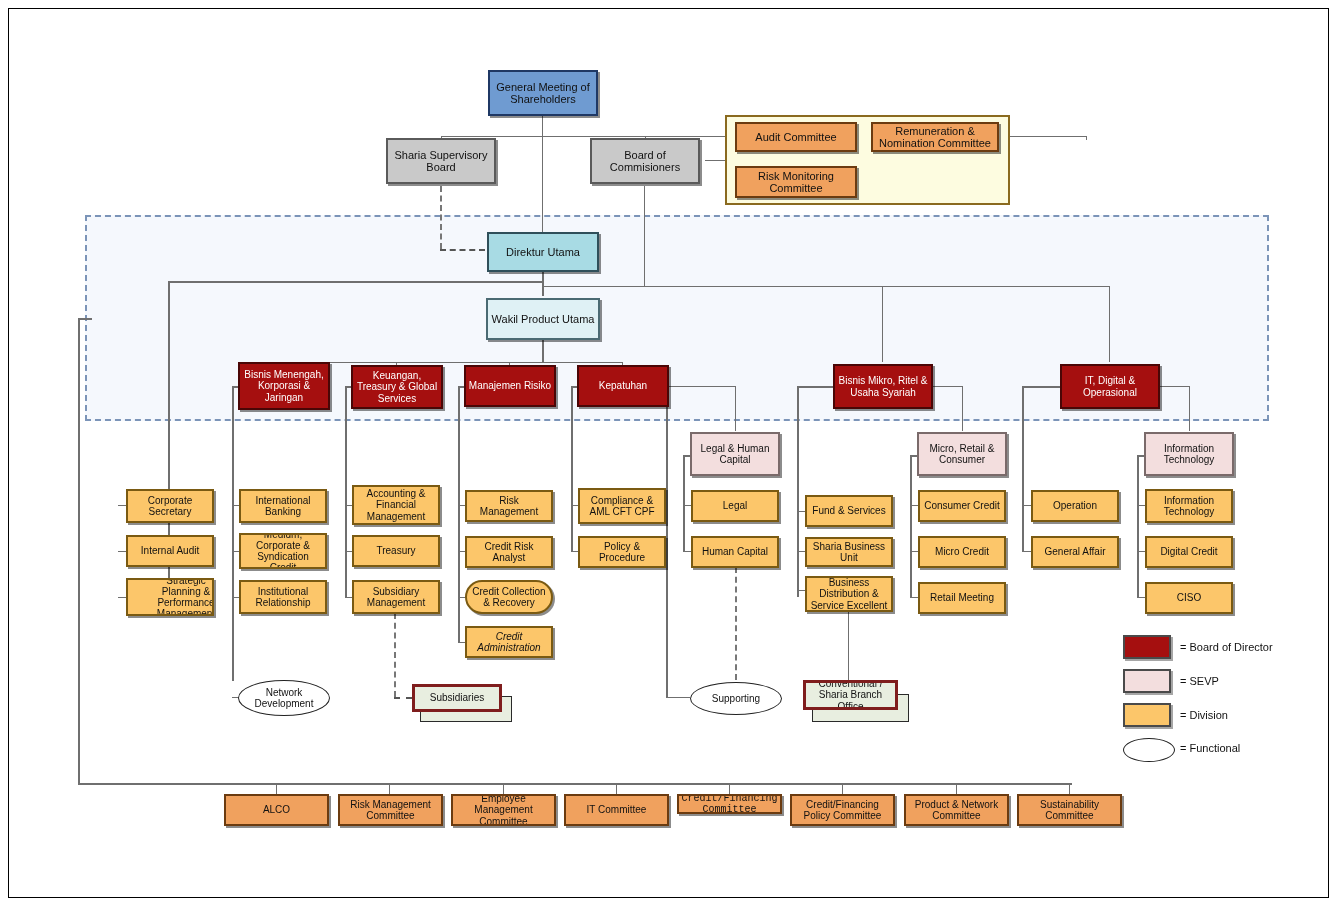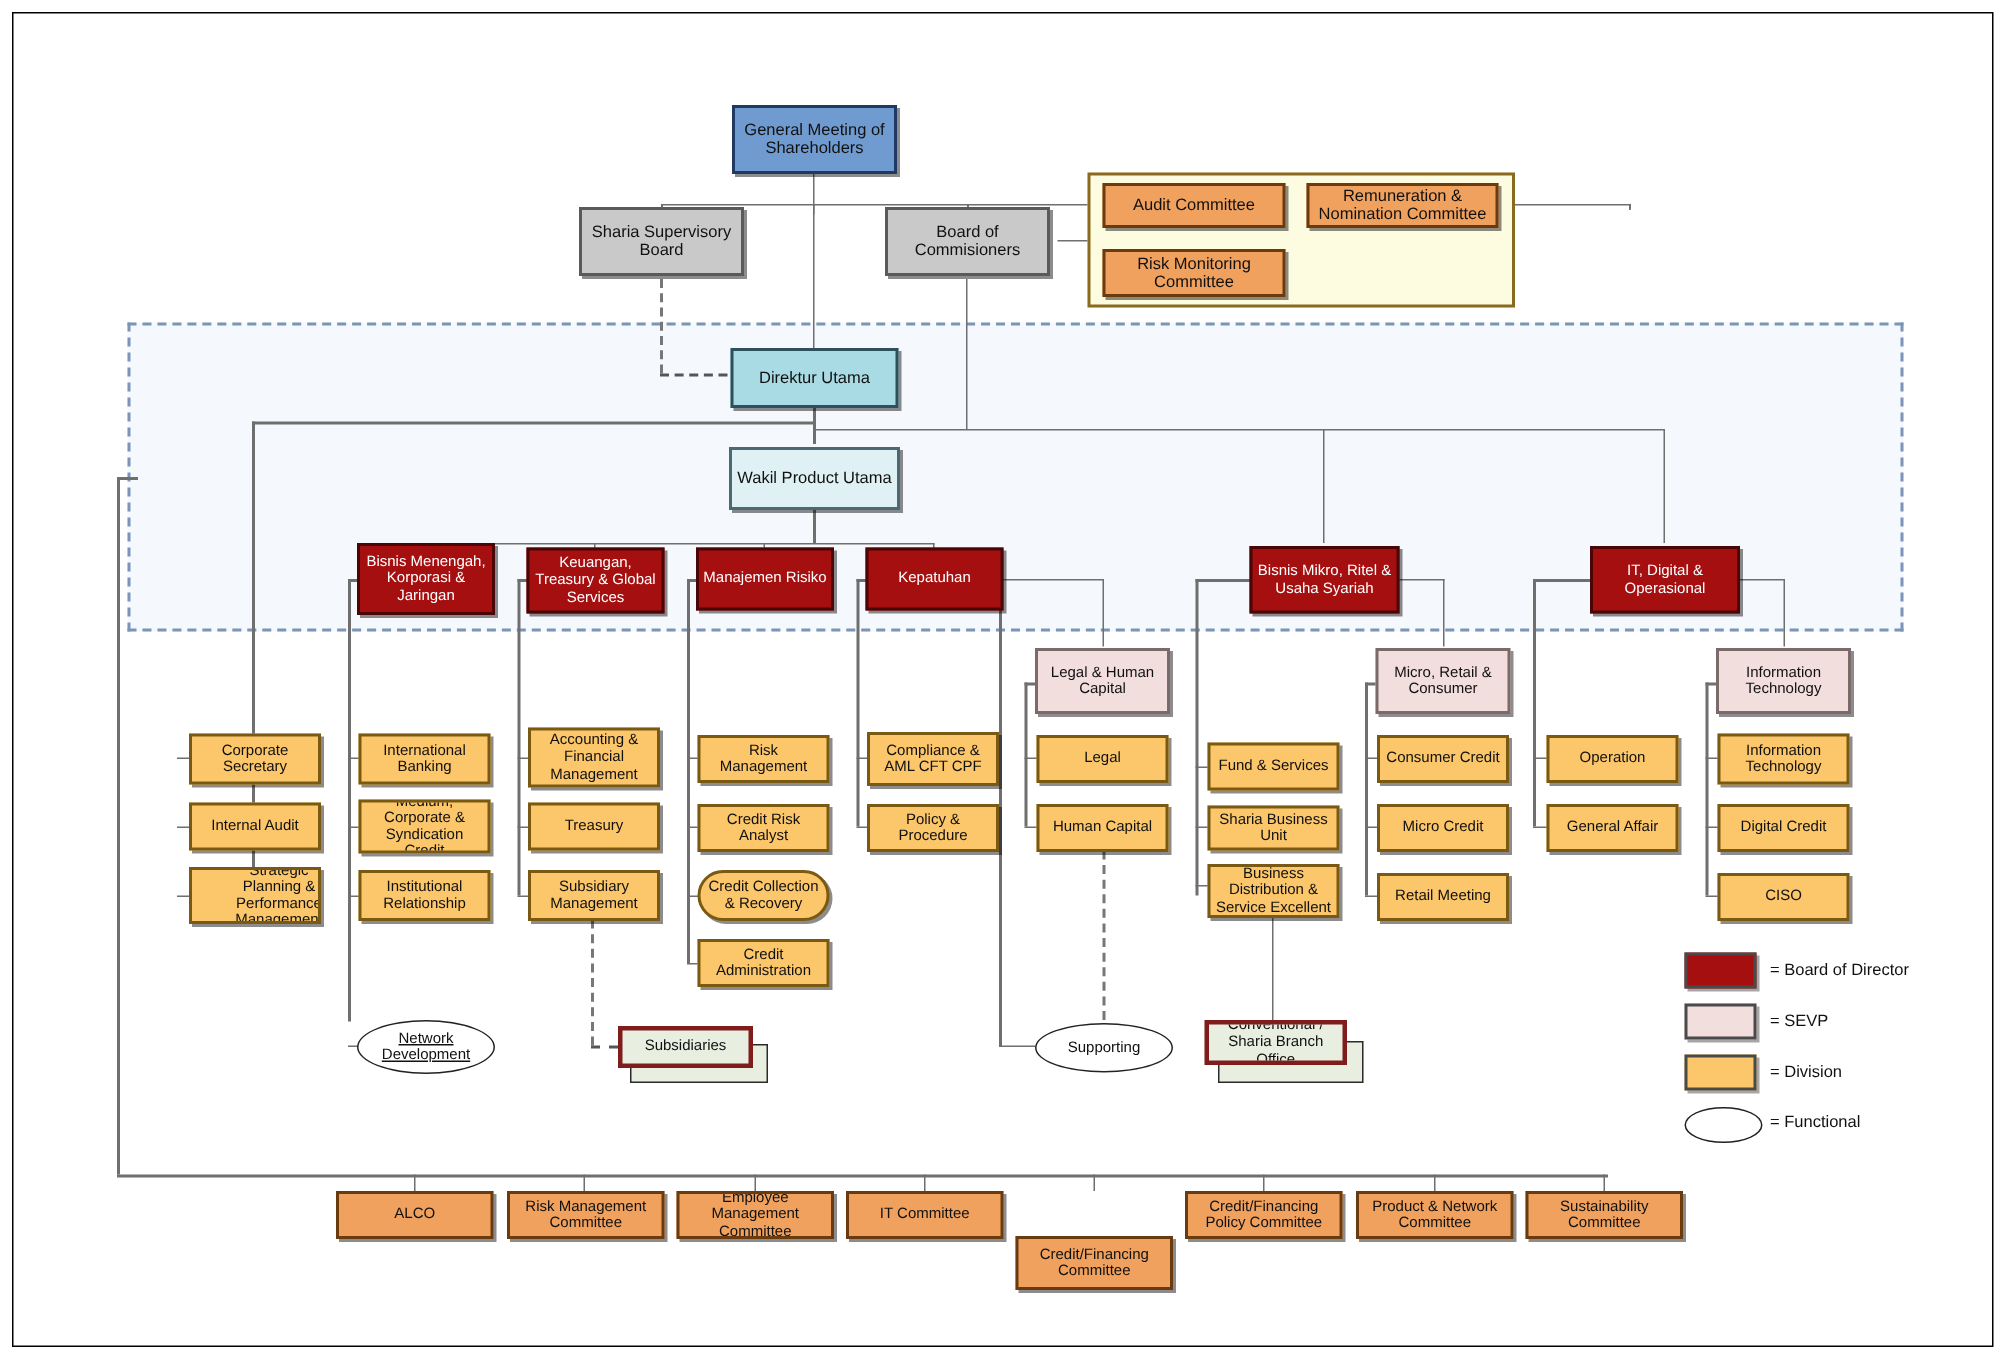--- a/index.html
+++ b/index.html
@@ -565,21 +565,21 @@
 
   <div class="node bx div" style="left:465px;top:490px;width:88px;height:32px;">
     <span>Risk Management</span>
   </div>
   <div class="node bx div" style="left:465px;top:536px;width:88px;height:32px;">
     <span>Credit Risk Analyst</span>
   </div>
   <div class="node bx div" style="left:465px;top:580px;width:88px;height:34px;border-radius:17px;">
     <span>Credit Collection &amp; Recovery</span>
   </div>
-  <div class="node bx div" style="left:465px;top:626px;width:88px;height:32px;">
+  <div class="node bx div" style="left:465px;top:626px;width:88px;height:32px;font-style:italic;">
     <span>Credit Administration</span>
   </div>
 
   <div class="node bx div" style="left:578px;top:488px;width:88px;height:36px;">
     <span>Compliance &amp; AML CFT CPF</span>
   </div>
   <div class="node bx div" style="left:578px;top:536px;width:88px;height:32px;">
     <span>Policy &amp; Procedure</span>
   </div>
 
@@ -620,21 +620,21 @@
   <div class="node bx div" style="left:1145px;top:489px;width:88px;height:34px;">
     <span>Information Technology</span>
   </div>
   <div class="node bx div" style="left:1145px;top:536px;width:88px;height:32px;">
     <span>Digital Credit</span>
   </div>
   <div class="node bx div" style="left:1145px;top:582px;width:88px;height:32px;">
     <span>CISO</span>
   </div>
 
-  <div class="oval" style="left:238px;top:680px;width:92px;height:36px;text-decoration:underline;">
+  <div class="oval" style="left:238px;top:680px;width:92px;height:36px;">
     <span>Network Development</span>
   </div>
   <div class="oval" style="left:690px;top:682px;width:92px;height:33px;">
     <span>Supporting</span>
   </div>
 
   <div class="stackback" style="left:420px;top:696px;width:90px;height:24px;"></div>
   <div class="node stack" style="left:412px;top:684px;width:90px;height:28px;">
     <span>Subsidiaries</span>
   </div>
@@ -649,21 +649,21 @@
   </div>
   <div class="node bx cmt" style="left:338px;top:794px;width:105px;height:32px;">
     <span>Risk Management Committee</span>
   </div>
   <div class="node bx cmt" style="left:451px;top:794px;width:105px;height:32px;">
     <span>Employee Management Committee</span>
   </div>
   <div class="node bx cmt" style="left:564px;top:794px;width:105px;height:32px;">
     <span>IT Committee</span>
   </div>
-  <div class="node bx cmt" style="left:677px;top:824px;width:105px;height:36px;">
+  <div class="node bx cmt" style="left:677px;top:794px;width:105px;height:20px;font-family:Liberation Mono, monospace;">
     <span>Credit/Financing Committee</span>
   </div>
   <div class="node bx cmt" style="left:790px;top:794px;width:105px;height:32px;">
     <span>Credit/Financing Policy Committee</span>
   </div>
   <div class="node bx cmt" style="left:904px;top:794px;width:105px;height:32px;">
     <span>Product &amp; Network Committee</span>
   </div>
   <div class="node bx cmt" style="left:1017px;top:794px;width:105px;height:32px;">
     <span>Sustainability Committee</span>

